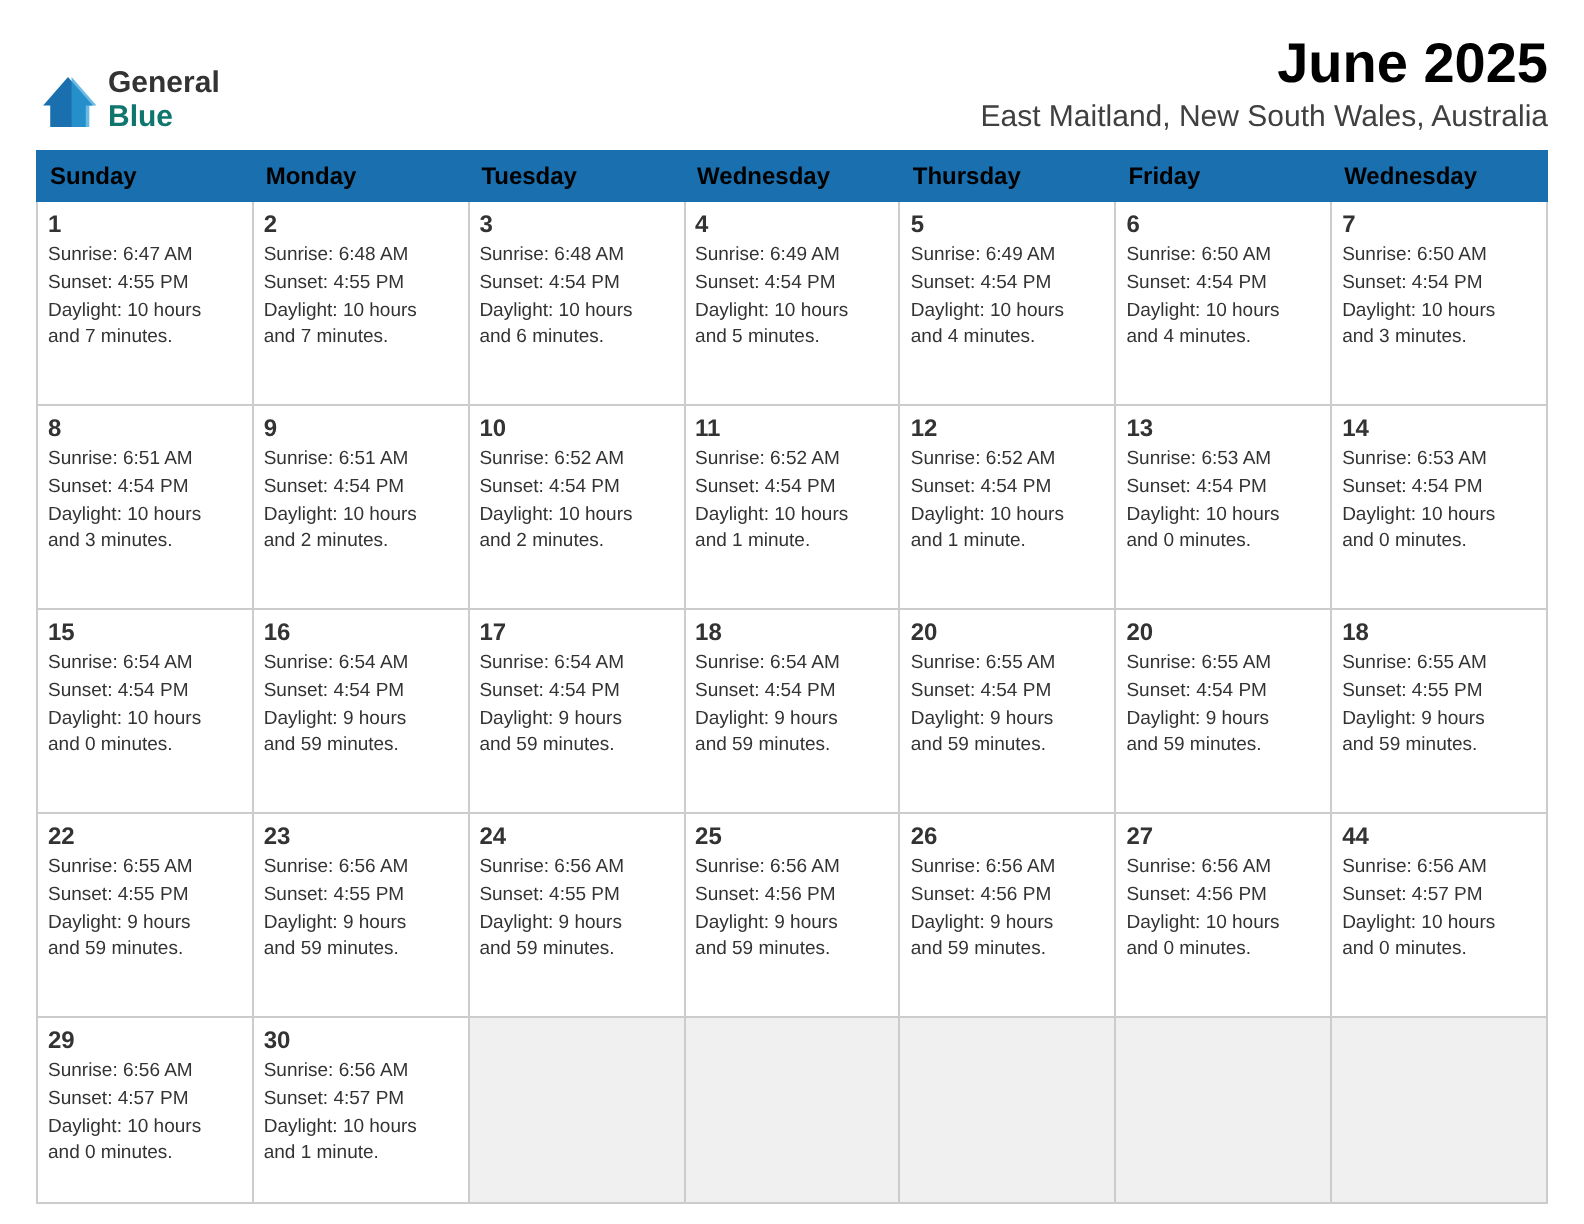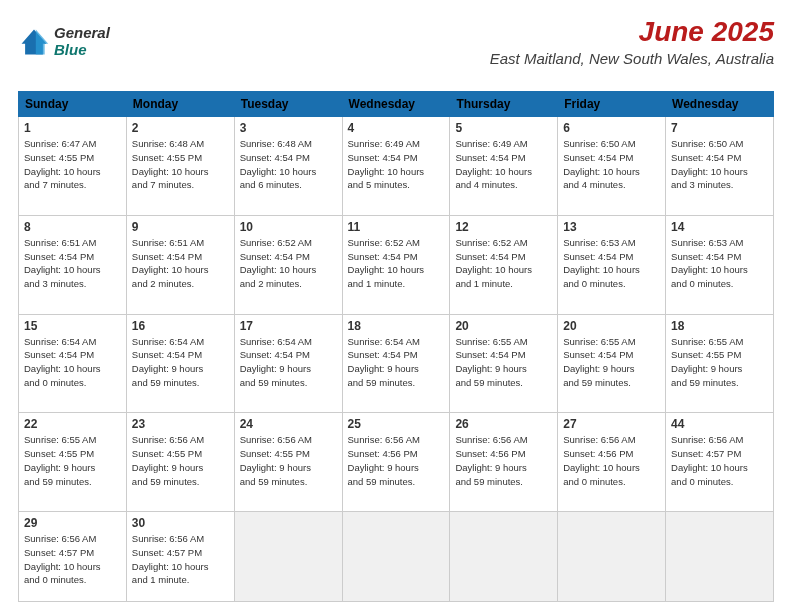--- a/index.html
+++ b/index.html
@@ -13,24 +13,23 @@
     }
     .page {
       width: 792px;
       height: 612px;
       padding: 16px 18px 10px 18px;
       display: flex;
       flex-direction: column;
     }
     .header {
       display: flex;
-      align-items: center;
+      align-items: flex-end;
       justify-content: space-between;
-      margin-bottom: 24px;
-      font-style: italic;
+      margin-bottom: 8px;
     }
     .logo {
       display: flex;
       align-items: center;
       gap: 4px;
     }
     .logo-text {
       display: flex;
       flex-direction: column;
       line-height: 1.1;
@@ -48,21 +47,21 @@
     .logo-icon {
       width: 32px;
       height: 32px;
     }
     .title-block {
       text-align: right;
     }
     .main-title {
       font-size: 28px;
       font-weight: bold;
-      color: #b91c1c;
+      color: #000000;
     }
     .subtitle {
       font-size: 15px;
       color: #404040;
       margin-top: 2px;
     }
     .calendar {
       flex: 1;
       border: 1px solid #ccc;
       border-collapse: collapse;

